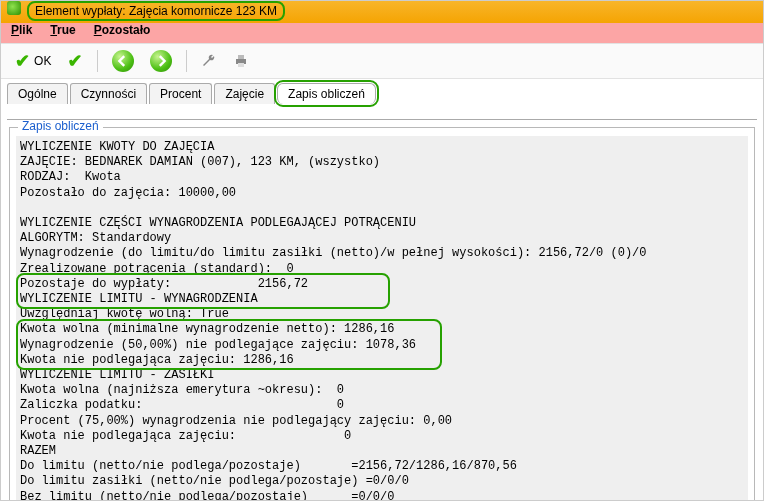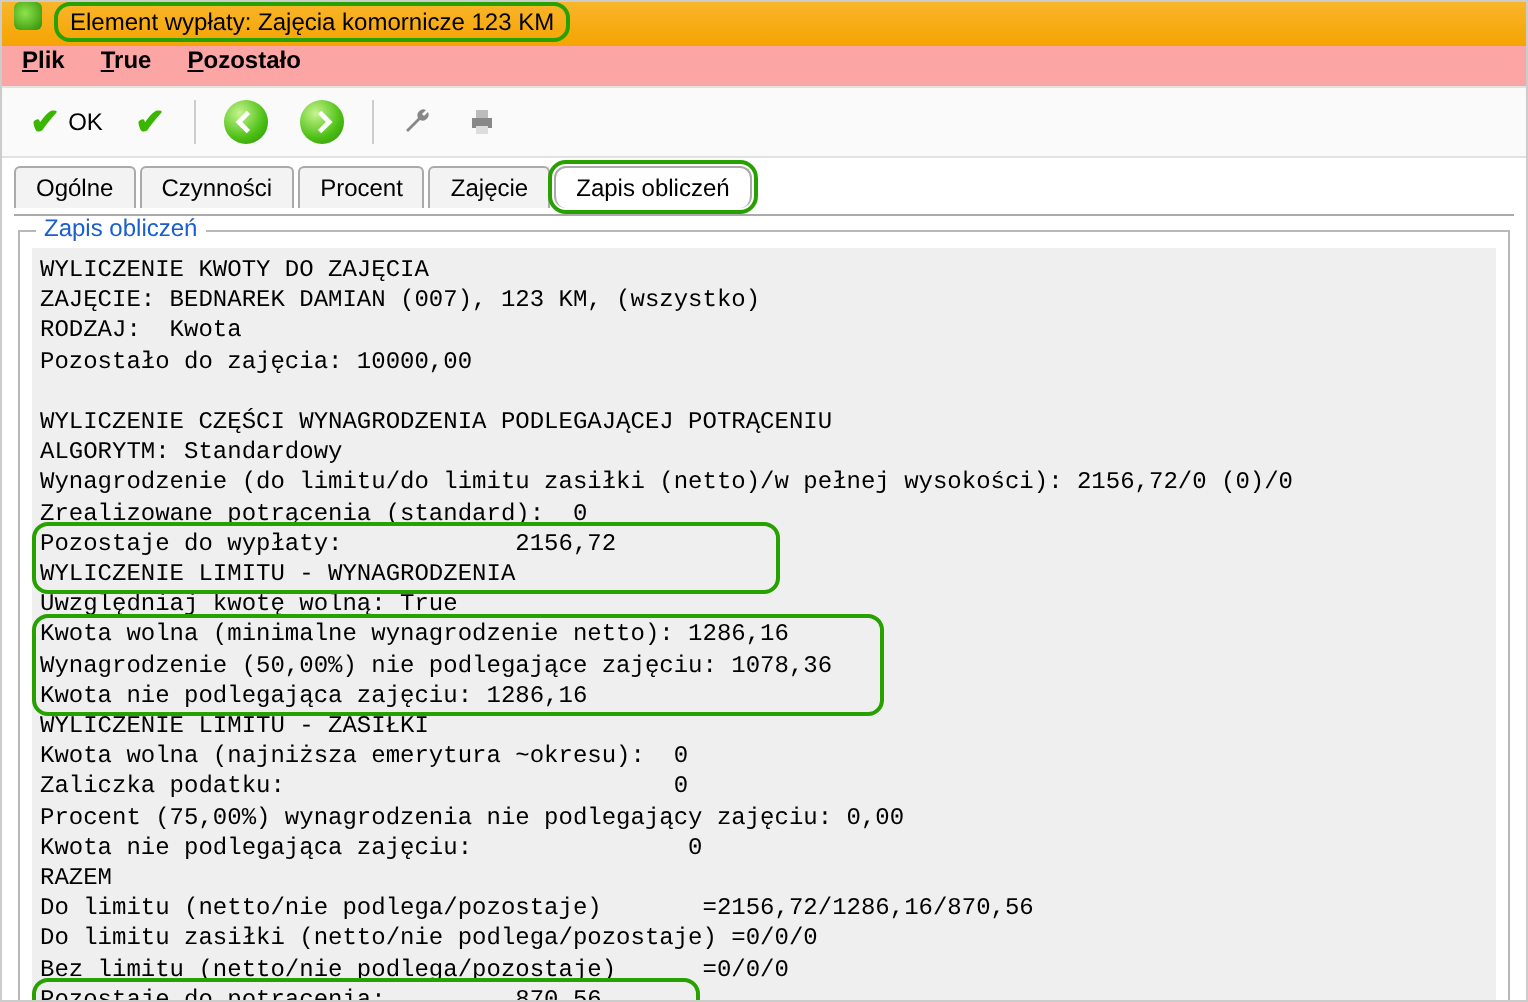--- a/index.html
+++ b/index.html
@@ -10,21 +10,21 @@
   .menubar{height:20px;display:flex;padding:0 10px;gap:18px;border-bottom:1px solid #e2e2e2;background:#fca5a5;font-weight:bold;}
   .menubar span{text-decoration:underline;text-decoration-color:transparent;cursor:default;}
   .menubar span::first-letter{text-decoration:underline;}
   .toolbar{height:34px;background:#fafafa;display:flex;align-items:center;padding:0 8px;gap:4px;border-bottom:1px solid #e2e2e2;}
   .tbtn{display:flex;align-items:center;gap:4px;padding:3px 6px;border-radius:3px;cursor:default;}
   .sep{width:1px;height:22px;background:#ccc;margin:0 4px;}
   .ok-check{color:#3ab500;font-size:18px;font-weight:bold;}
   .nav-circle{width:22px;height:22px;border-radius:50%;background:radial-gradient(circle at 35% 30%,#c7f48f,#4bbf13 60%,#2f8c0a);display:flex;align-items:center;justify-content:center;}
   .nav-circle svg{width:12px;height:12px;}
   .tool-icon{width:16px;height:16px;}
-  .tabrow{display:flex;align-items:flex-end;padding:4px 6px 4px 6px;background:#fff;}
+  .tabrow{display:flex;align-items:flex-end;padding:4px 6px 16px 6px;background:#fff;}
   .tab{padding:3px 10px;border:1px solid #aaa;border-bottom:none;background:#f3f3f3;margin-right:2px;border-radius:3px 3px 0 0;font-size:12px;cursor:default;}
   .tab.active{background:#fff;position:relative;z-index:2;}
   .tab.active.hl{outline:2px solid #26a100;outline-offset:1px;border-radius:6px;}
   .tabline{border-top:1px solid #aaa;position:relative;top:-1px;z-index:1;margin:0 6px;}
   .fieldset{margin:6px 8px 0 8px;border:1px solid #b8b8b8;position:relative;padding:8px 6px 6px 6px;height:400px;box-sizing:border-box;}
   .fieldset-legend{position:absolute;top:-9px;left:8px;background:#fff;padding:0 4px;color:#1b5fce;font-size:12px;}
   .mono{font-family:"Courier New",monospace;font-size:12px;line-height:15.2px;white-space:pre;background:#efefef;padding:4px;height:100%;box-sizing:border-box;overflow:hidden;position:relative;}
   .hl-box{position:absolute;border:2px solid #26a100;border-radius:8px;pointer-events:none;}
   .caret{position:absolute;font-family:serif;font-size:16px;color:#000;}
 </style>

